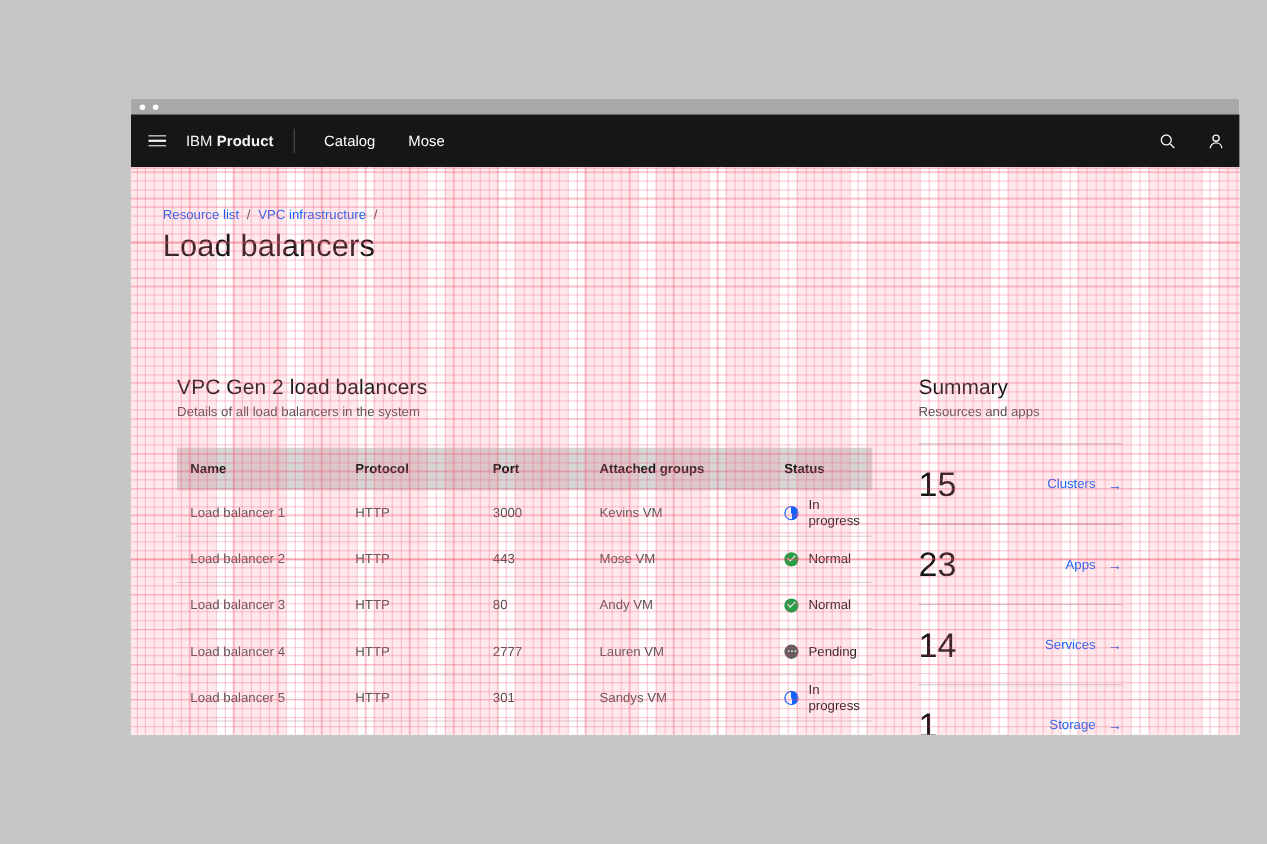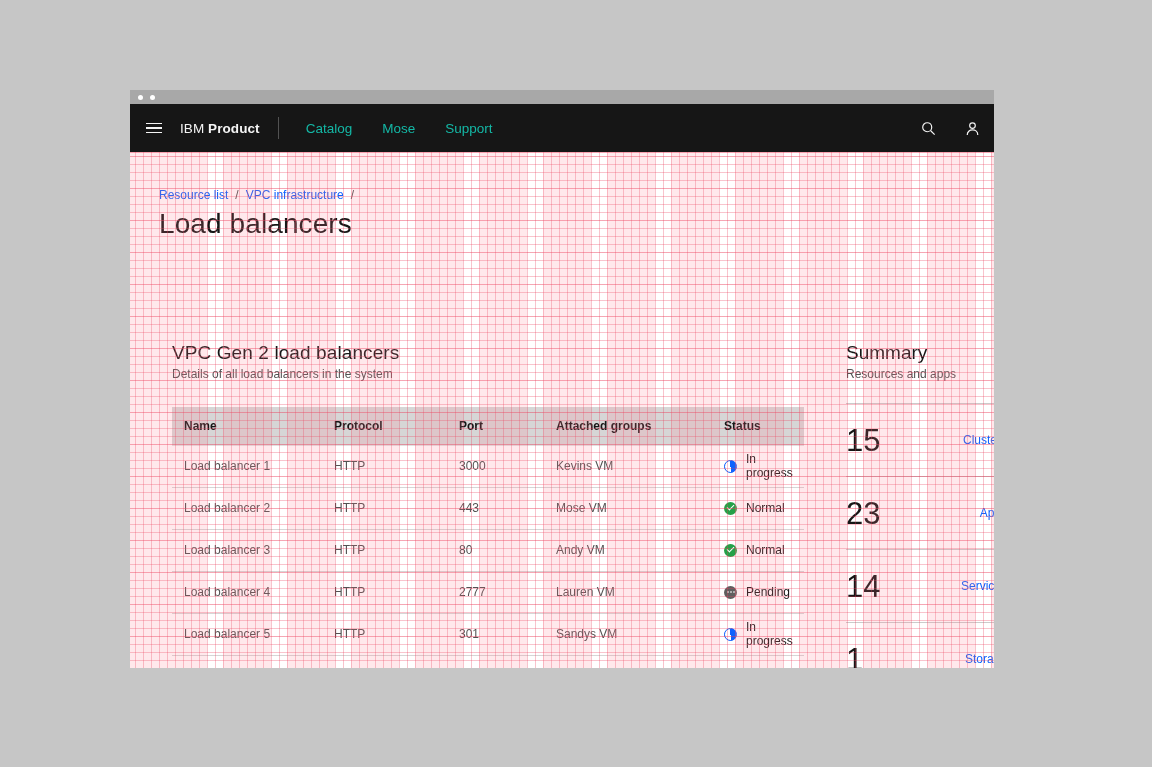--- a/index.html
+++ b/index.html
@@ -7,24 +7,23 @@
     width: 1152px; height: 767px;
     background: #c6c6c6;
     font-family: "Liberation Sans", sans-serif;
     overflow: hidden;
   }
 
   
   #window {
     position: absolute;
     left: 119px; top: 90px;
-    width: 864px; height: 578px;
+    width: 1008px; height: 578px;
     background: #ffffff;
     overflow: hidden;
-    margin-left: 11px;
   }
   #titlebar {
     height: 14px;
     background: #a8a8a8;
     display: flex; align-items: center;
     padding-left: 8px; gap: 7px;
   }
   .dot { width: 5px; height: 5px; border-radius: 50%; background: #ffffff; }
 
   
@@ -42,21 +41,21 @@
     align-items: center; justify-content: center;
     gap: 3px;
   }
   #hamburger i { display:block; width: 16px; height: 1.5px; background: #f4f4f4; }
   #brand { padding: 0 14px 0 2px; letter-spacing: .08px; white-space: nowrap; }
   #brand .bold { font-weight: 700; }
   #navdivider { width: 1px; height: 22px; background: #525252; margin: 0 12px 0 4px; }
   .navlink {
     padding: 16px 15px; height: 48px;
     display: flex; align-items: center;
-    color: #14b8a6; white-space: nowrap;
+    color: #ffffff; white-space: nowrap;
   }
   #navright { position: absolute; right: 0; top: 0; height: 48px; display: flex; }
   .navicon {
     width: 44px; height: 48px;
     display: flex; align-items: center; justify-content: center;
   }
 
   
   #pagebody { position: relative; height: 516px; background: #fff; }
 
@@ -178,21 +177,20 @@
         <i></i>
         <i></i>
     </div>
     <div id="brand">
       <span>IBM</span>
       <span class="bold">Product</span>
     </div>
     <div id="navdivider"></div>
     <a class="navlink">Catalog</a>
     <a class="navlink">Mose</a>
-    <a class="navlink">Support</a>
 
     <div id="navright">
       <div class="navicon">
         <svg width="17" height="17" viewBox="0 0 20 20" fill="none" stroke="#f4f4f4" stroke-width="1.4">
           <circle cx="8.5" cy="8.5" r="5.3"></circle>
             <line x1="12.6" y1="12.6" x2="17.2" y2="17.2"></line>
         </svg>
       </div>
       <div class="navicon">
         <svg width="17" height="17" viewBox="0 0 20 20" fill="none" stroke="#f4f4f4" stroke-width="1.4">

